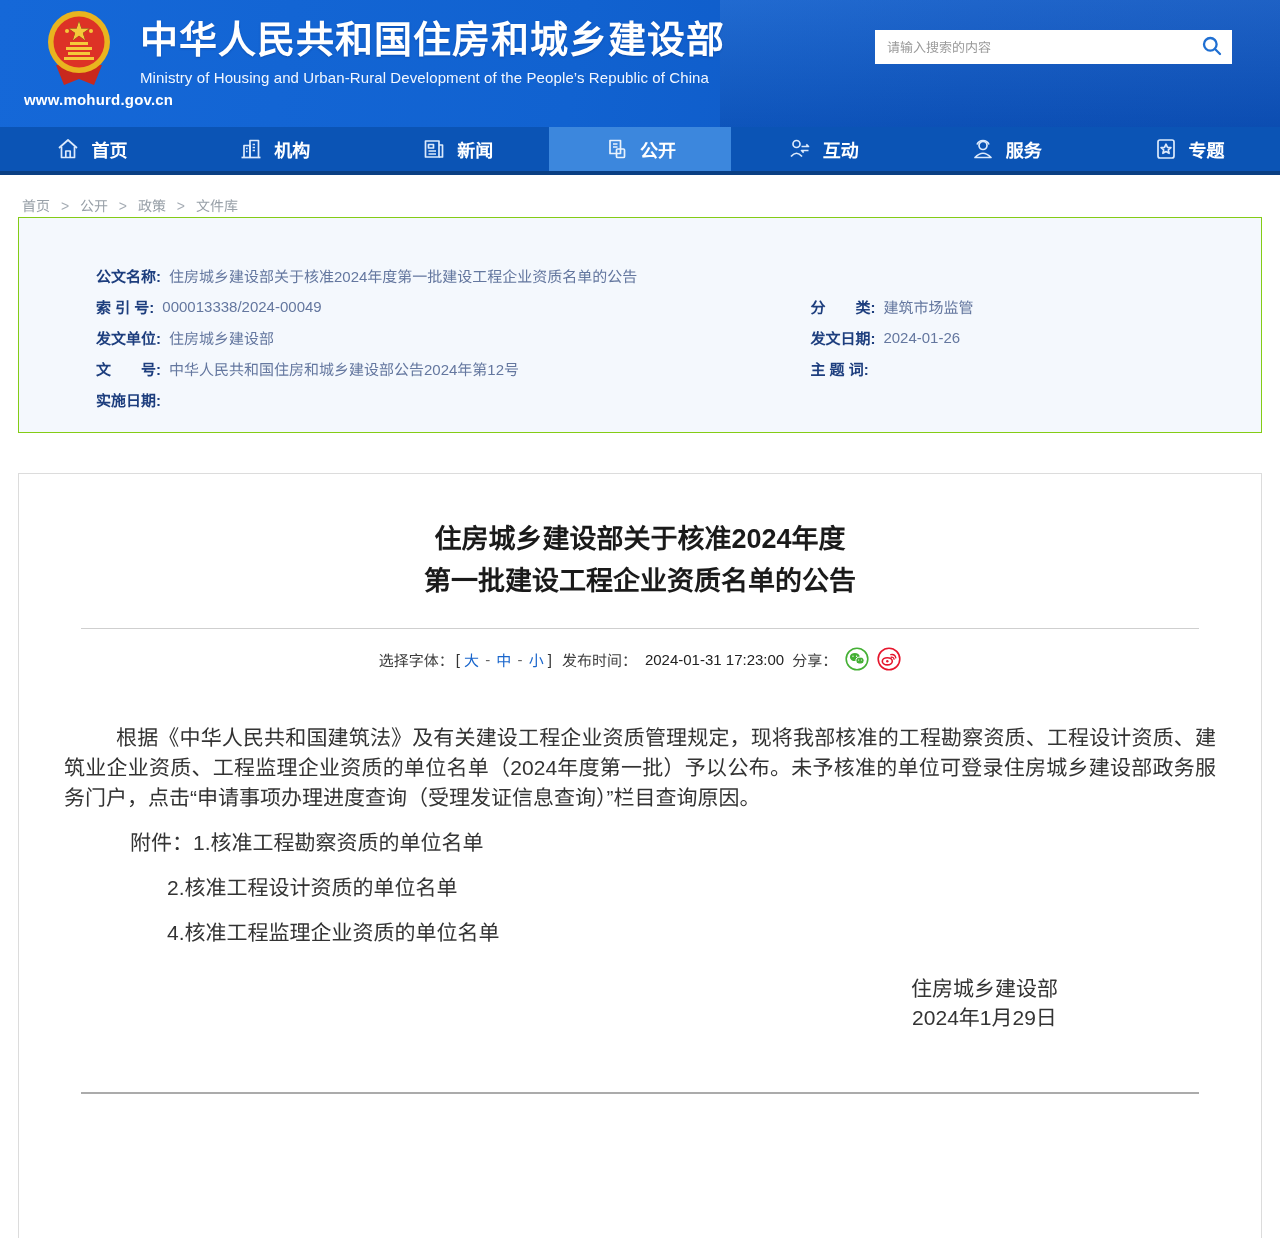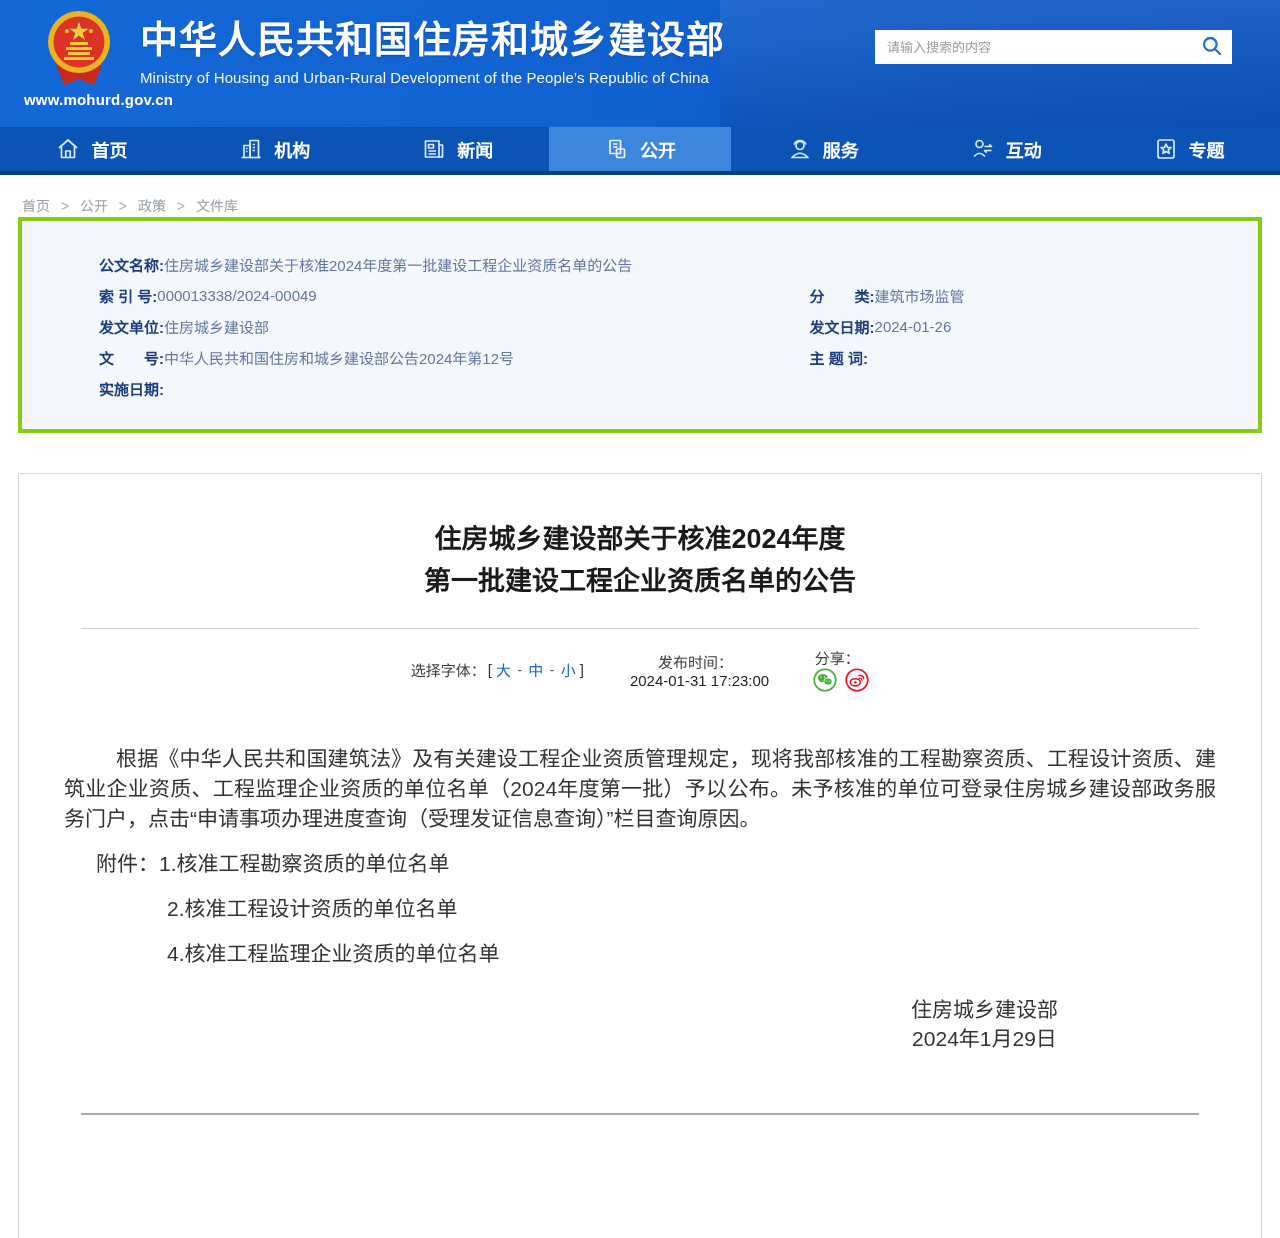--- a/index.html
+++ b/index.html
@@ -33,50 +33,50 @@
   .nav-item.active { background:#3c87dd; }
   .nav-item svg { display:block; }
   .nav-strip { height:4px; background:#0a3f83; }
 
   
   .breadcrumb { padding:20px 10px 0 22px; font-size:14px; color:#98a0a8; height:40px; }
   .breadcrumb .crumb { color:#98a0a8; cursor:pointer; }
   .breadcrumb .sep { margin:0 7px; color:#a6adb5; }
 
   
-  .meta-card { margin:2px 18px 0 18px; height:216px; background:#f4f8fd; border:4px solid #84cc16;
-    padding:28px 40px 0 77px; }
+  .meta-card { margin:2px 18px 0 18px; height:216px; background:#f4f8fd; border:1px solid #84cc16;
+    padding:42px 40px 0 77px; }
   .meta-row { display:flex; height:31px; align-items:center; font-size:15px; }
   .meta-cell-l { flex:0 0 63.5%; display:flex; align-items:center; }
   .meta-cell-r { flex:1; display:flex; align-items:center; }
   .meta-label { color:#1d3e7e; font-weight:bold; white-space:pre; }
-  .meta-value { color:#64779f; margin-left:0; }
+  .meta-value { color:#64779f; margin-left:8px; }
 
   
   .article-card { margin:40px 18px 0 18px; height:900px; background:#fff; border:1px solid #dcdcdc;
     padding:44px 45px 0 45px; }
   .article-title { text-align:center; font-size:27px; font-weight:bold; color:#1a1a1a; line-height:42px;
     font-family:"Liberation Sans","DejaVu Sans",sans-serif; }
   .title-divider { height:1px; background:#cfcfcf; margin:26px 17px 0 17px; }
   .article-meta { margin-top:18px; display:flex; align-items:center; justify-content:center; font-size:15px; color:#3d3d3d; }
   .article-meta .grp { display:flex; align-items:center; }
-  .article-meta .gap1 { margin-left:36px;flex-direction:column; }
+  .article-meta .gap1 { margin-left:8px; }
   .fs-link { color:#1a66cc; cursor:pointer; margin:0 2px; }
   .bracket { color:#333; margin:0 2px; }
   .dash { color:#666; white-space:pre; }
   .pub-time { margin-left:8px; color:#222; }
   .share-icons { display:flex; align-items:center; gap:8px; margin-left:8px; }
   .share-icons span { display:inline-flex; cursor:pointer; }
 
   .article-body { margin-top:52px; font-size:21px; color:#333; line-height:30px; }
   .article-body p.indent { text-indent:52px; text-align:justify; }
   .p2 { margin-top:14px; }
   .attachments { margin-top:15px; }
   .att-first { display:flex; }
-  .att-first .att-label { white-space:pre; margin-left:32px; }
+  .att-first .att-label { white-space:pre; margin-left:66px; }
   .att-item { padding-left:103px; margin-top:15px; }
   .att-text { cursor:pointer; }
   .signature { margin-top:26px; display:flex; justify-content:flex-end; }
   .signature .sig-inner { text-align:center; margin-right:158px; }
   .signature .sig-line { line-height:29px; }
   .bottom-divider { border:none; height:2px; background:#ababab; margin:60px 17px 0 17px; }
 </style>
 </head>
 <body>
 
@@ -159,36 +159,36 @@
           <path d="M6 4.5 H16.5 V17.5 H6 Z"></path>
             <path d="M9 8 h4.5 M9 11 h4.5"></path>
           <rect x="12.5" y="13" width="8" height="8.5" rx="1"></rect>
         </svg>
       </span>
       <span>公开</span>
     </div>
     <div class="nav-item">
       <span>
         <svg width="26" height="26" viewBox="0 0 26 26" fill="none" stroke="#dceafc" stroke-width="1.7" stroke-linejoin="round">
+          <circle cx="9.5" cy="8" r="3.5"></circle>
+          <path d="M4 20.5 q5.5 -6.5 11 0"></path>
+          <path d="M14.5 10.5 h7 l-2.2 -2.2 M21.5 14.5 h-7 l2.2 2.2"></path>
+        </svg>
+      </span>
+      <span>互动</span>
+    </div>
+    <div class="nav-item">
+      <span>
+        <svg width="26" height="26" viewBox="0 0 26 26" fill="none" stroke="#dceafc" stroke-width="1.7" stroke-linejoin="round">
           <circle cx="13" cy="9.5" r="4"></circle>
           <path d="M7 8.5 a6.5 6.5 0 0 1 12 0"></path>
           <path d="M5 21.5 q8 -8.5 16 0 Z"></path>
         </svg>
       </span>
       <span>服务</span>
-    </div>
-    <div class="nav-item">
-      <span>
-        <svg width="26" height="26" viewBox="0 0 26 26" fill="none" stroke="#dceafc" stroke-width="1.7" stroke-linejoin="round">
-          <circle cx="9.5" cy="8" r="3.5"></circle>
-          <path d="M4 20.5 q5.5 -6.5 11 0"></path>
-          <path d="M14.5 10.5 h7 l-2.2 -2.2 M21.5 14.5 h-7 l2.2 2.2"></path>
-        </svg>
-      </span>
-      <span>互动</span>
     </div>
     <div class="nav-item">
       <span>
         <svg width="26" height="26" viewBox="0 0 26 26" fill="none" stroke="#dceafc" stroke-width="1.7" stroke-linejoin="round">
           <rect x="5" y="4" width="16" height="18" rx="2"></rect>
           <path d="M13 8.2 l1.5 3.1 3.4 0.3 -2.6 2.3 0.8 3.4 -3.1 -1.8 -3.1 1.8 0.8 -3.4 -2.6 -2.3 3.4 -0.3 Z"></path>
         </svg>
       </span>
       <span>专题</span>
     </div>

